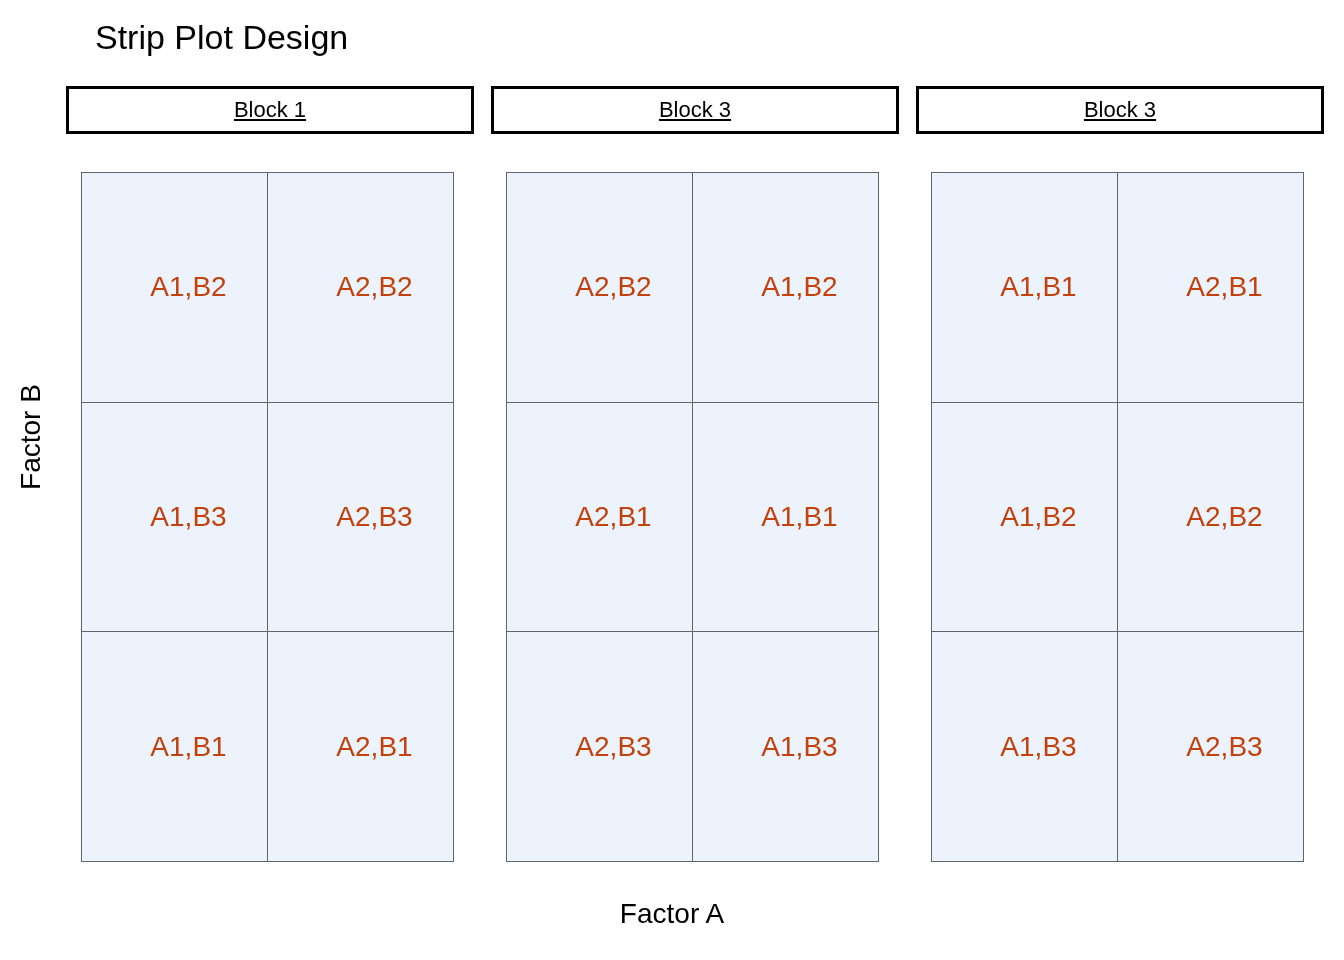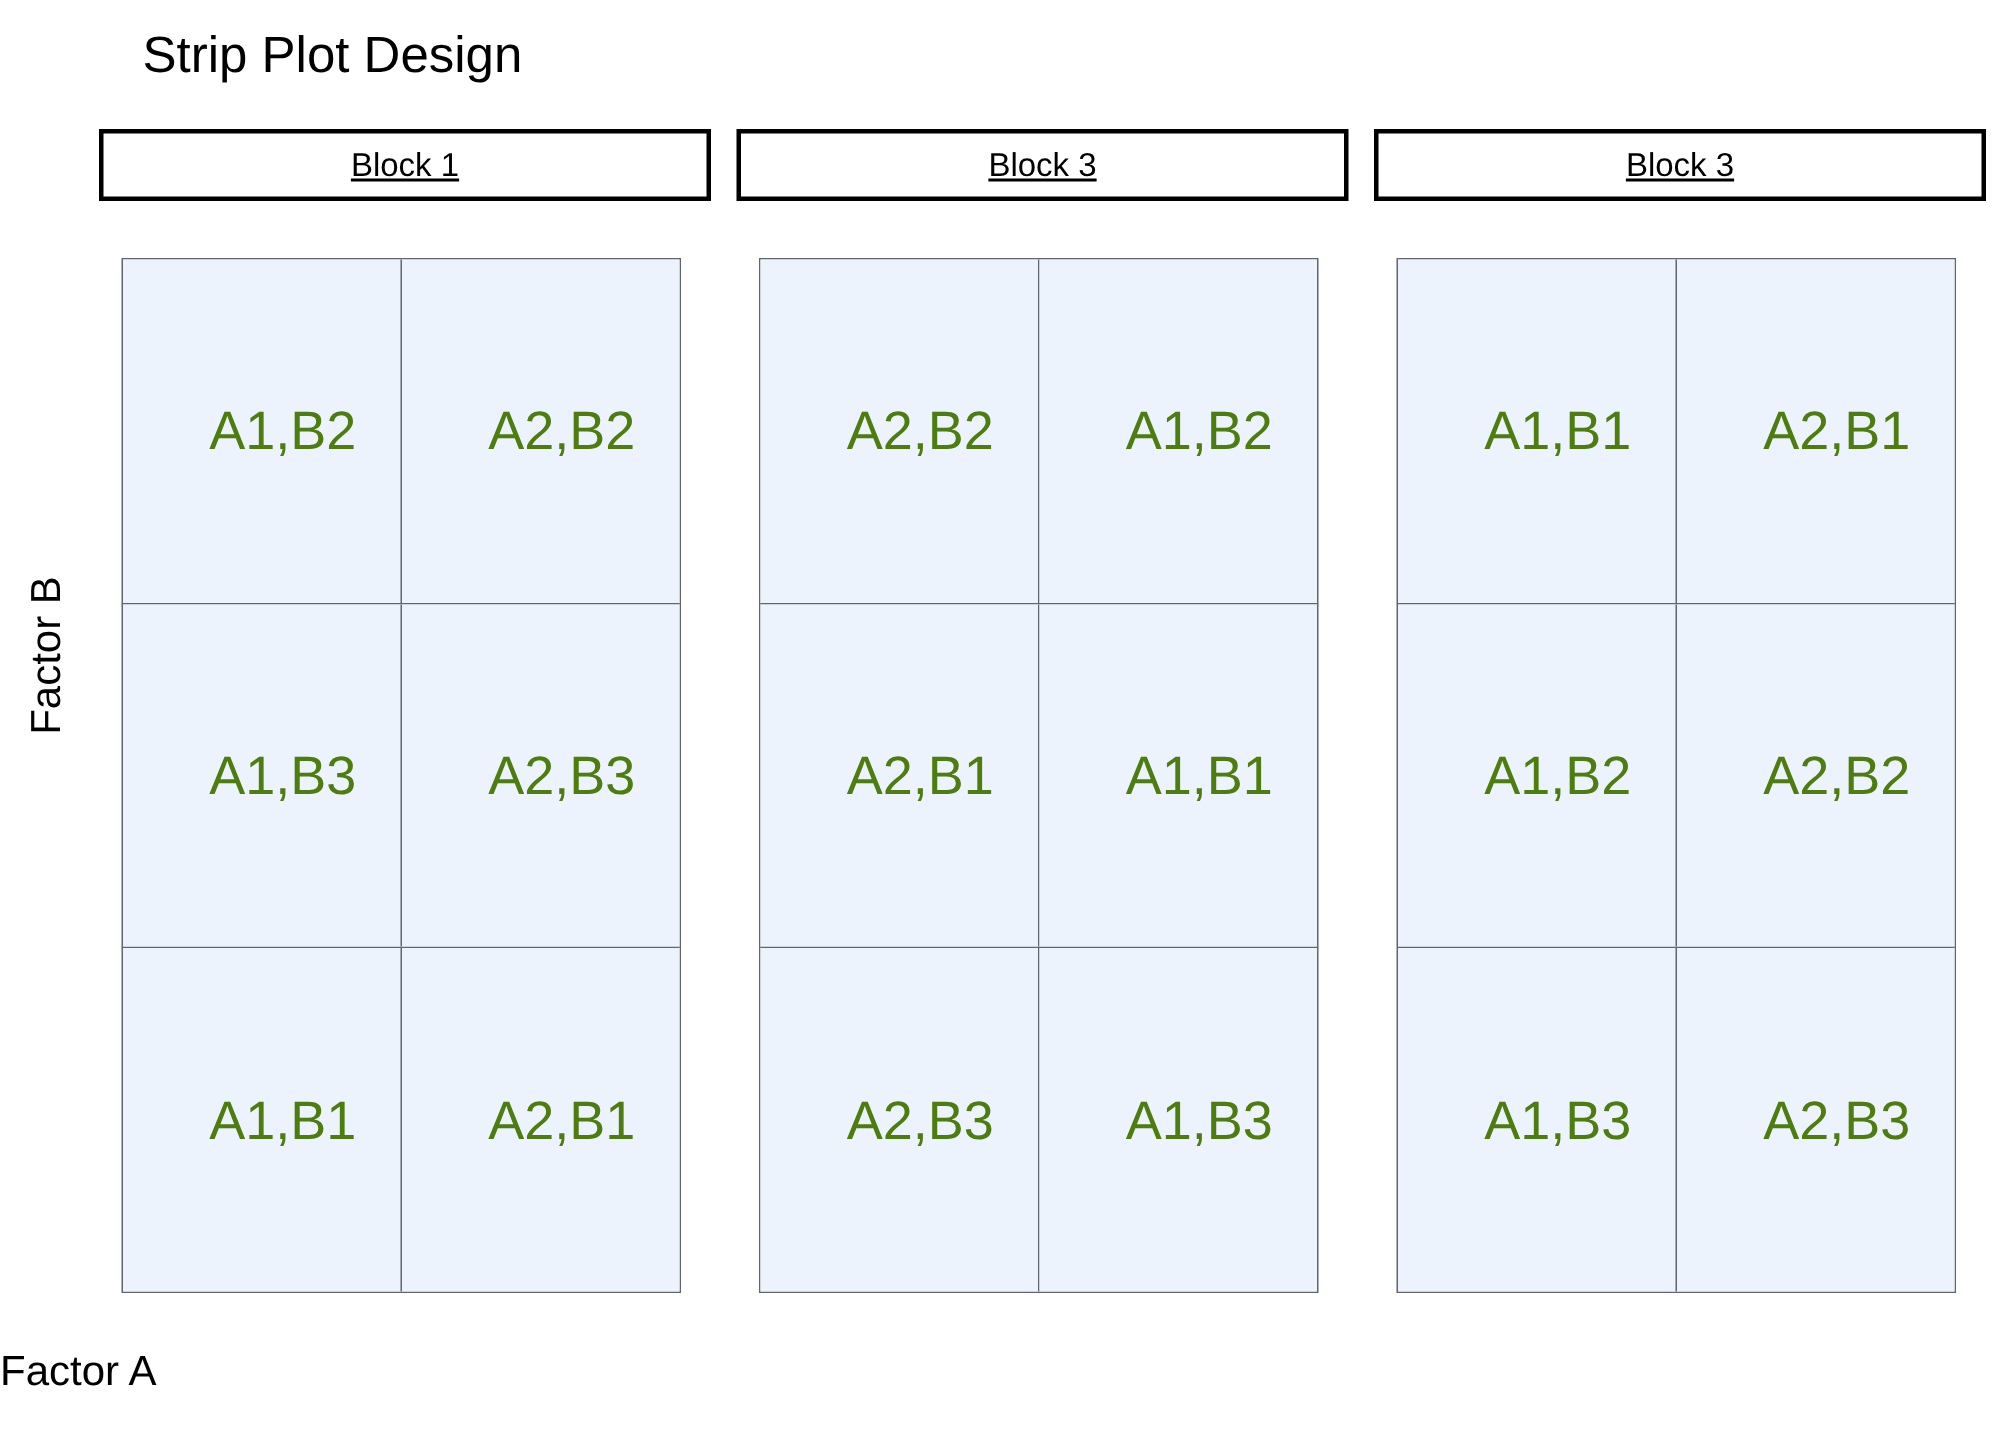--- a/index.html
+++ b/index.html
@@ -92,23 +92,23 @@
     box-sizing: border-box;
     background: #edf3fc;
     border-right: 1px solid #5f666e;
     display: flex;
     align-items: center;
     justify-content: center;
   }
   .plot-cell:last-child { border-right: none; }
 
   .plot-cell-label {
-    font-size: 36px;
+    font-size: 28px;
     line-height: 32px;
-    color: #4d7c0f;
+    color: #c2410c;
     white-space: nowrap;
     margin-left: 28px;
   }
 
   
   .ylabel {
     position: absolute;
     left: 0px;
     top: 0px;
     width: 62px;
@@ -127,20 +127,21 @@
     color: #000000;
     position: relative;
     top: -43px;
   }
 
   .xlabel {
     position: absolute;
     left: 0;
     top: 898px;
     width: 1344px;
+    text-align: center;
     font-size: 28px;
     line-height: 32px;
     color: #000000;
   }
 </style>
 </head>
 <body>
 
 <div id="figure">
 

